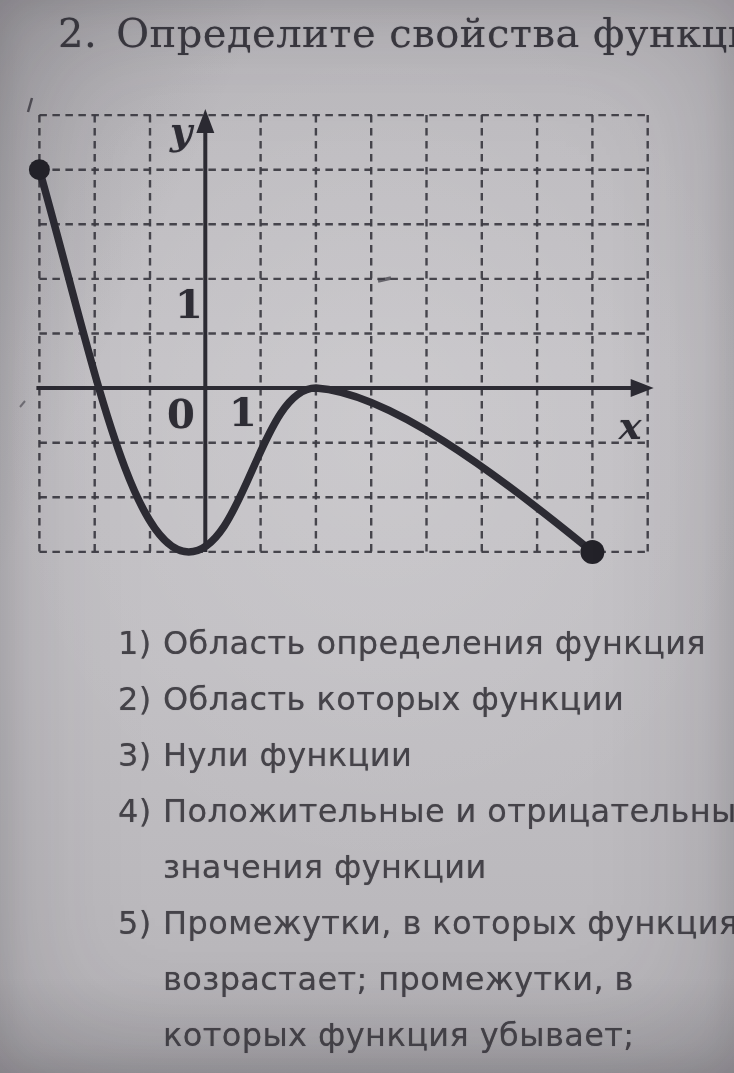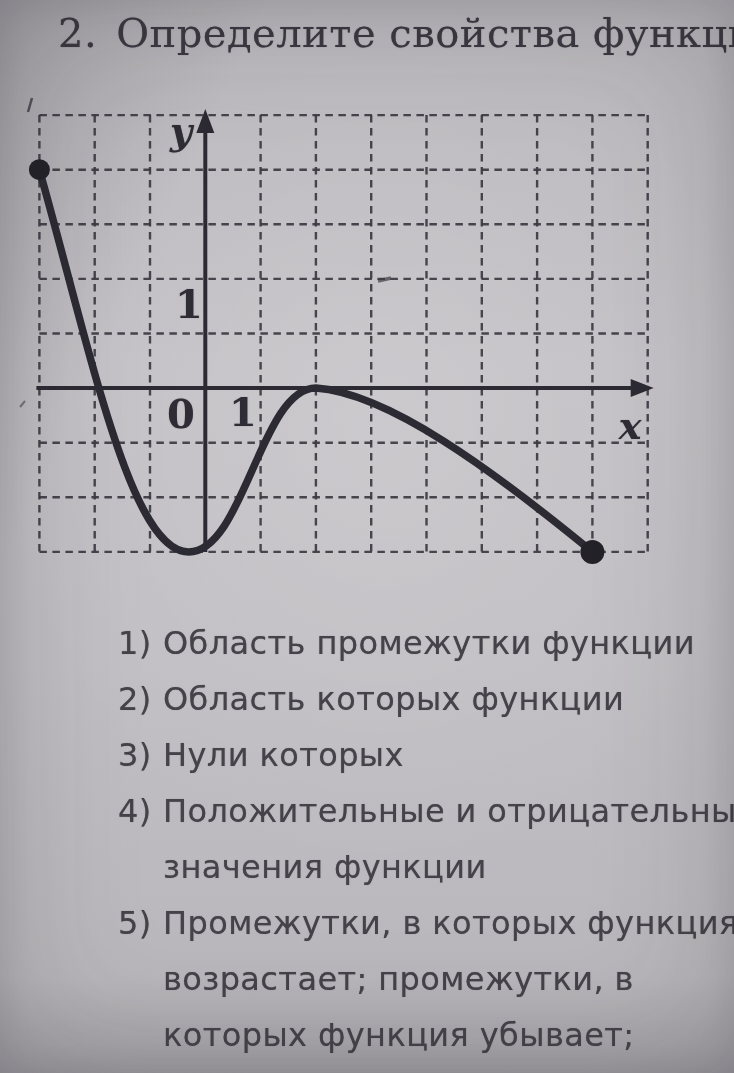--- a/index.html
+++ b/index.html
@@ -93,29 +93,29 @@
     <span class="axlabel it" style="left:181px;top:36px;">y</span>
     <span class="axlabel it" style="left:630px;top:331px;">x</span>
     <span class="axlabel num" style="left:181px;top:319px;">0</span>
     <span class="axlabel num" style="left:189px;top:209px;">1</span>
     <span class="axlabel num" style="left:243px;top:317px;">1</span>
   </div>
 
   <div class="qlist">
     <div class="q-item">
       <div class="q-num">1)</div>
-      <div class="q-text">Область промежутки функции</div>
+      <div class="q-text">Область определения функция</div>
     </div>
     <div class="q-item">
       <div class="q-num">2)</div>
       <div class="q-text">Область которых функции</div>
     </div>
     <div class="q-item">
       <div class="q-num">3)</div>
-      <div class="q-text">Нули которых</div>
+      <div class="q-text">Нули функции</div>
     </div>
     <div class="q-item">
       <div class="q-num">4)</div>
       <div>
         <div class="q-text">Положительные и отрицательные</div>
         <div class="q-text">значения функции</div>
       </div>
     </div>
     <div class="q-item">
       <div class="q-num">5)</div>

